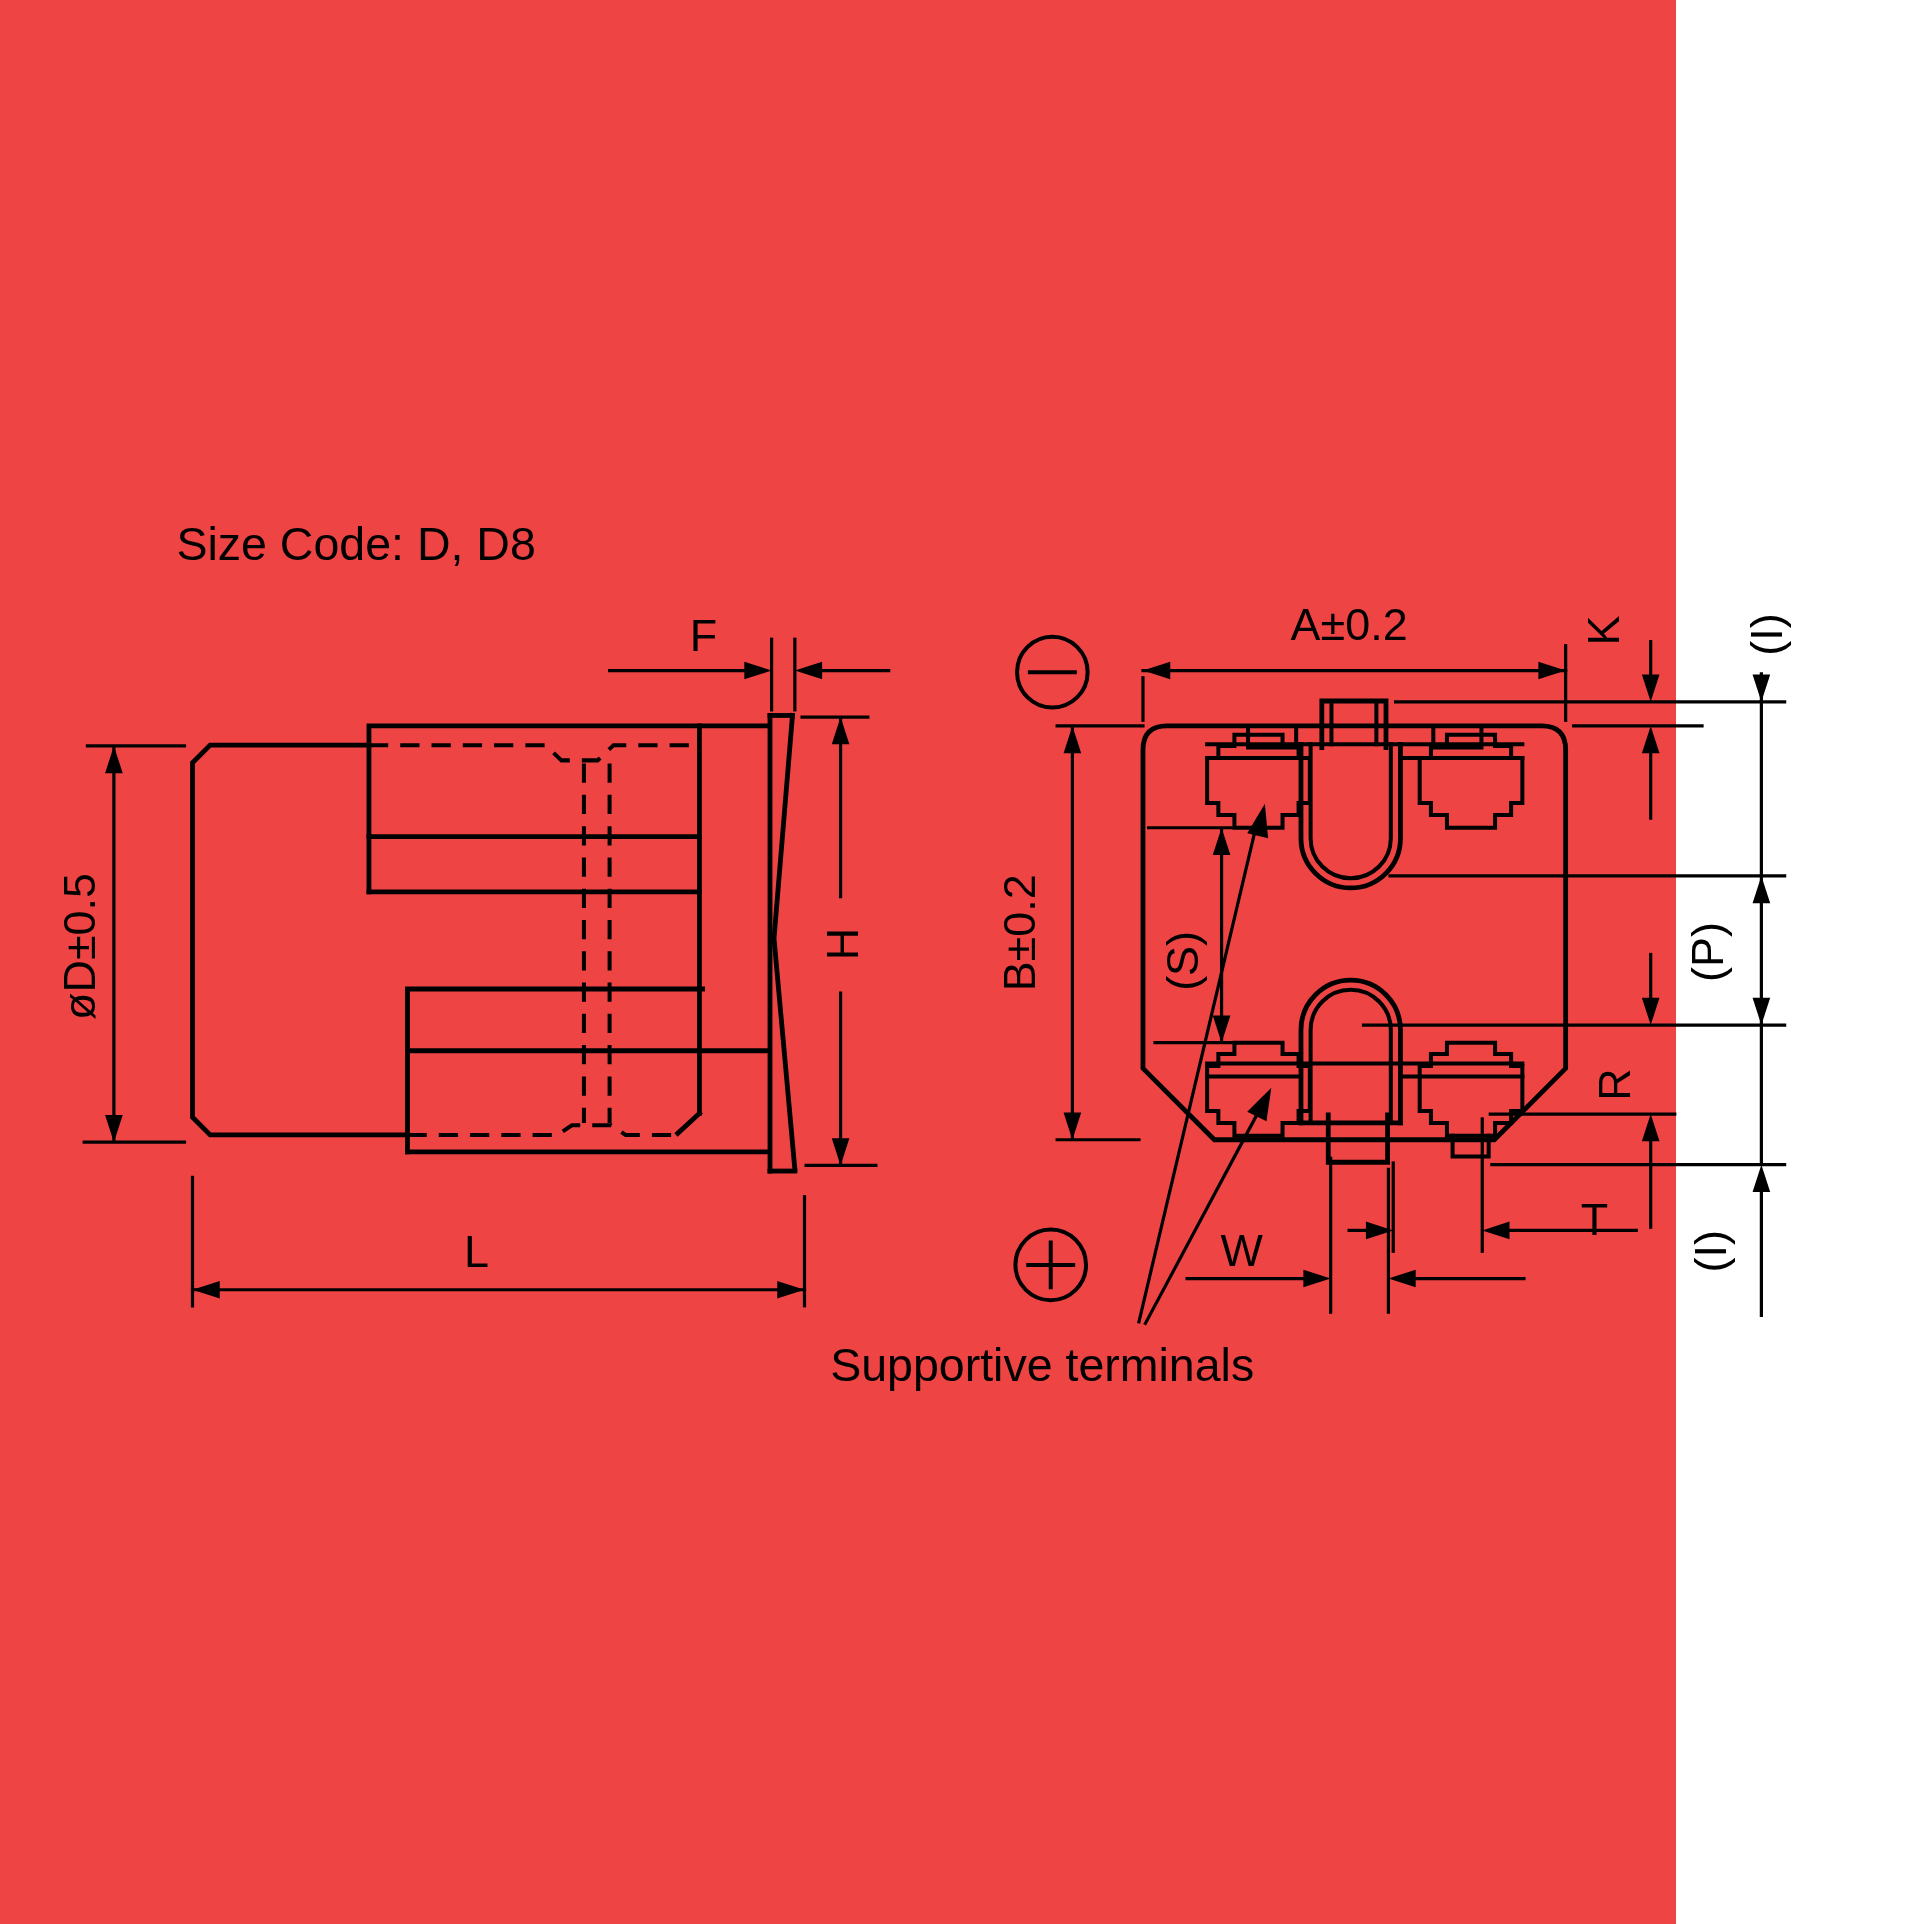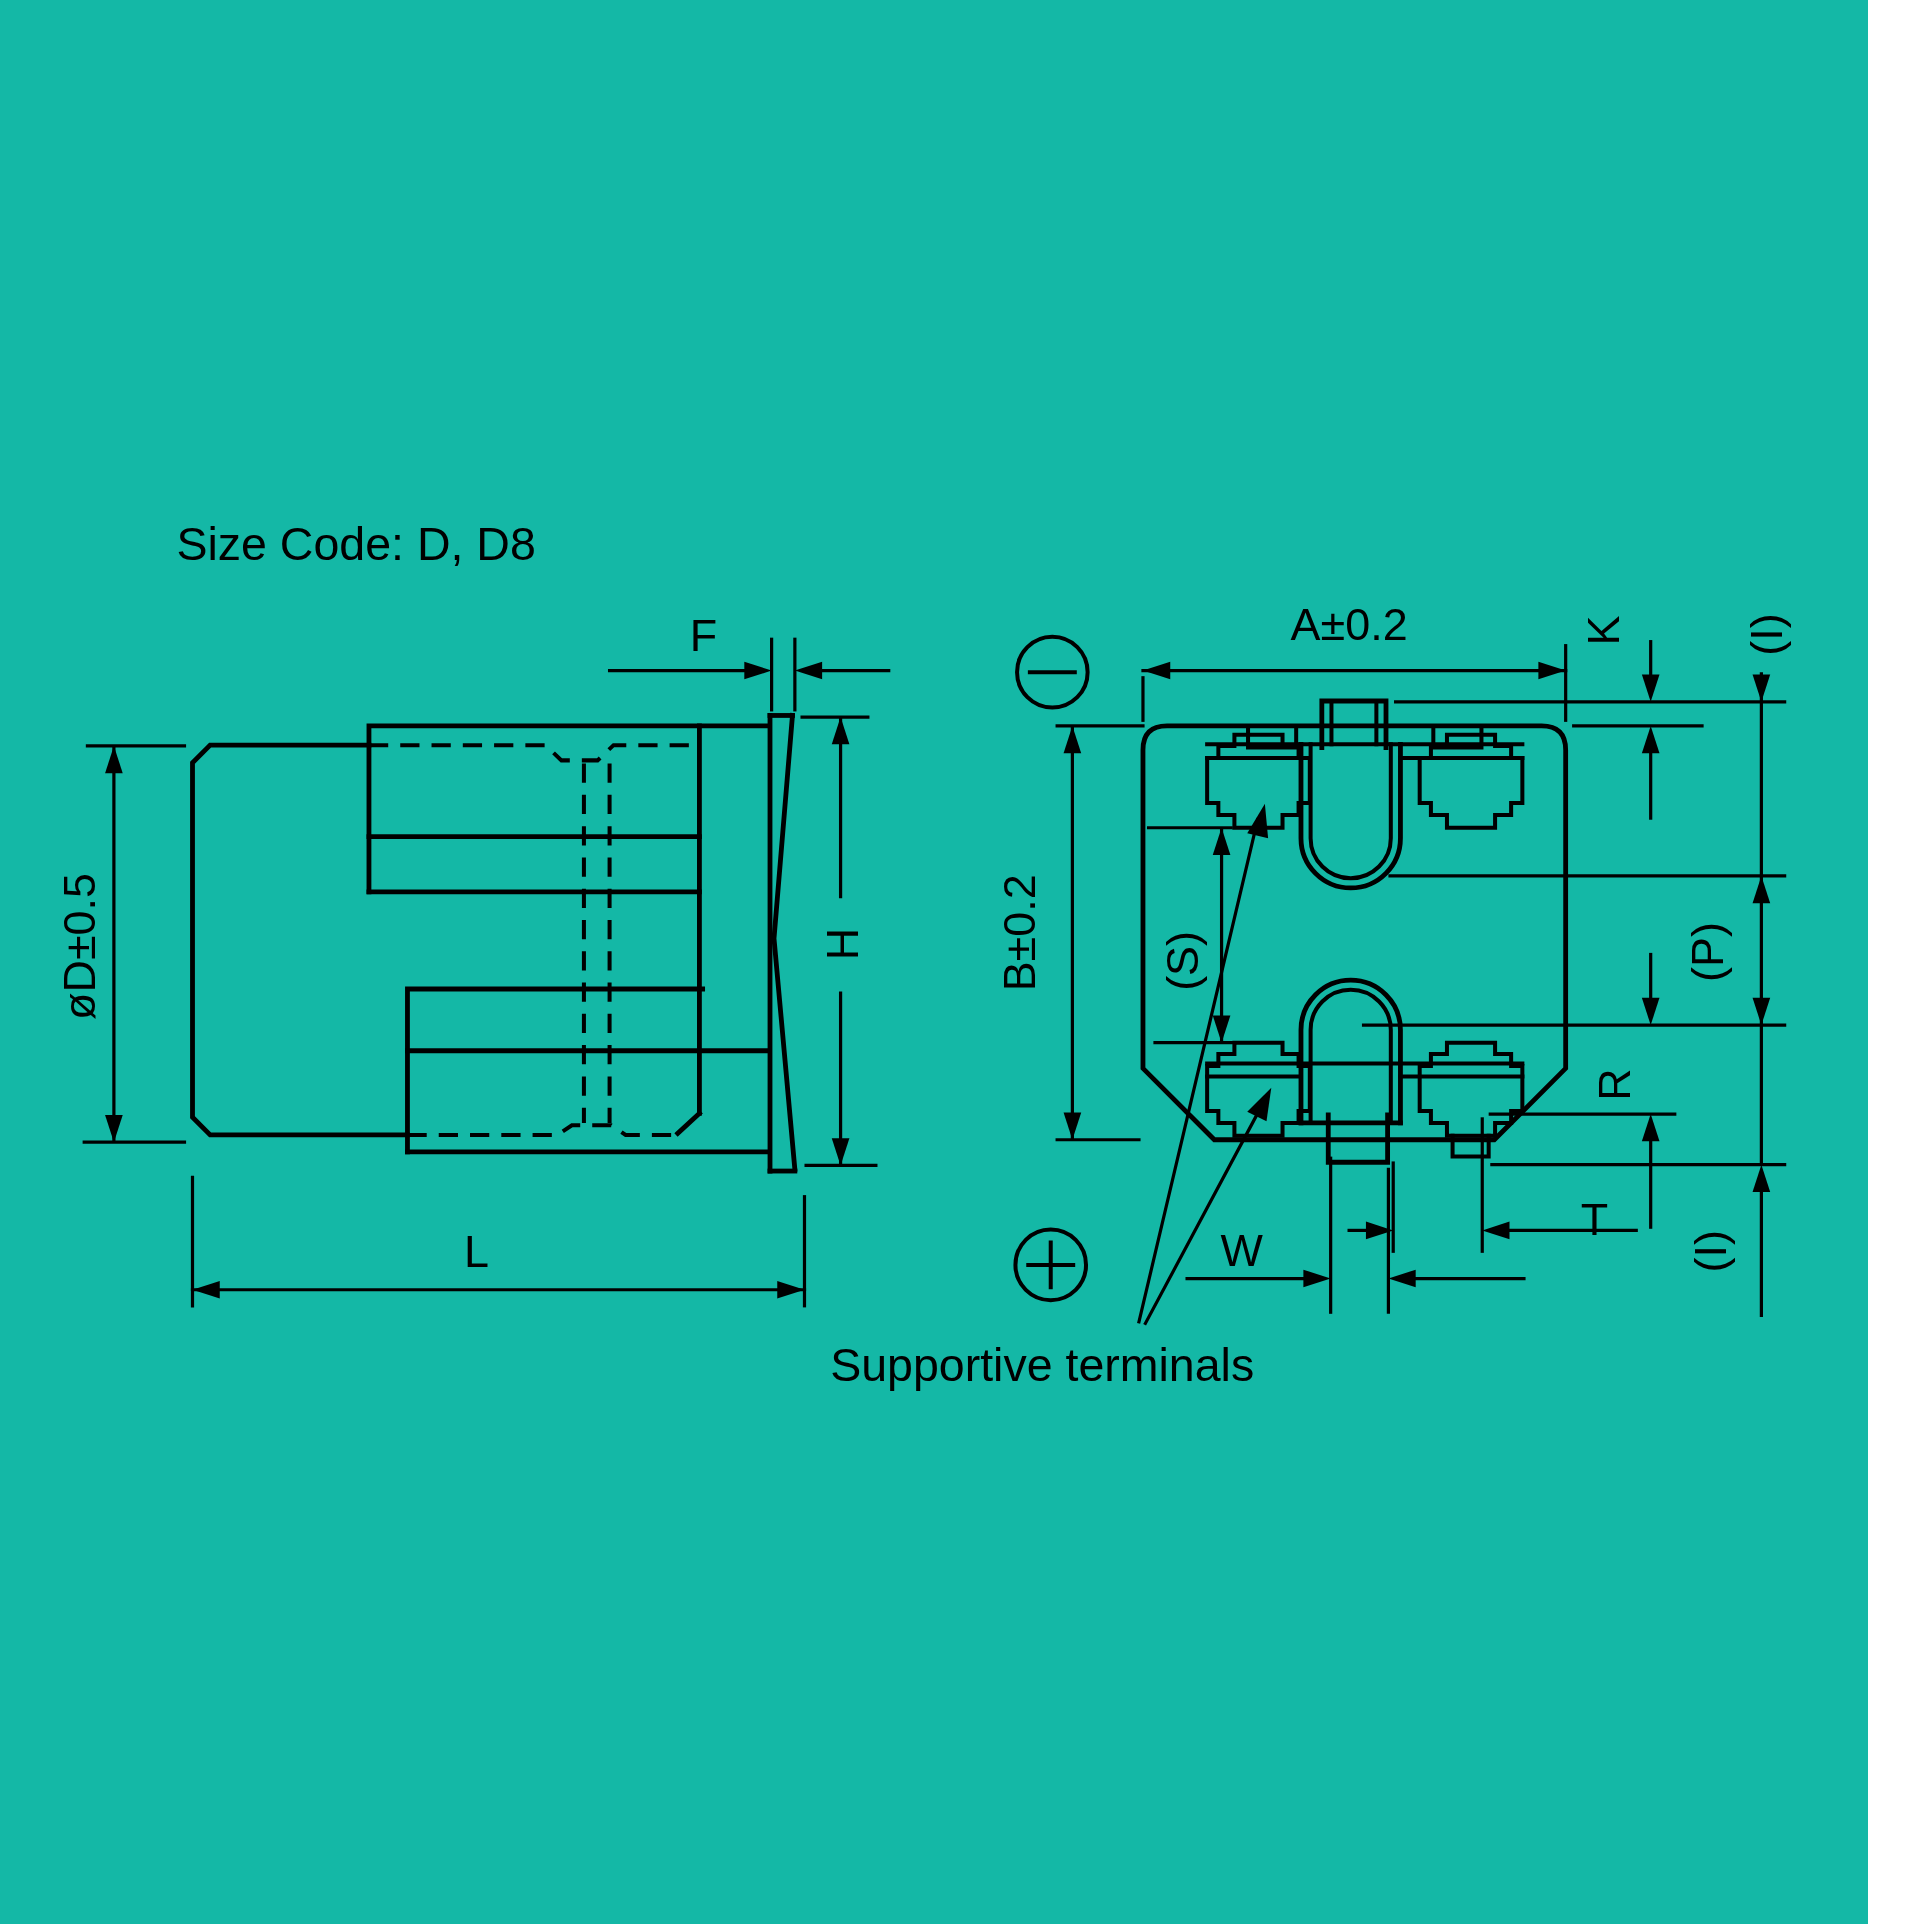--- a/index.html
+++ b/index.html
@@ -1,16 +1,16 @@
 <!DOCTYPE html>
 <html style="font-size:13px"><head>
 <meta charset="utf-8">
 <style>
   html,body{margin:0;padding:0;background:#fff;}
-  #stage{width:1868px;height:1925px;background:#14b8a6;position:relative;}
+  #stage{width:1676px;height:1925px;background:#ef4444;position:relative;}
   svg{display:block;}
   text{font-family:"Liberation Sans","DejaVu Sans",sans-serif;fill:#000;}
   .lbl{font-size:56px;}
   .lbl-big{font-size:58px;}
   .obj{stroke:#000;stroke-width:6;fill:none;stroke-linecap:square;stroke-linejoin:miter;}
   .obj2{stroke:#000;stroke-width:5;fill:none;stroke-linecap:square;}
   .hid{stroke:#000;stroke-width:5;fill:none;stroke-dasharray:24 15;stroke-linecap:butt;}
   .dim{stroke:#000;stroke-width:4;fill:none;stroke-linecap:square;}
   .ah{fill:#000;stroke:none;}
 </style>

